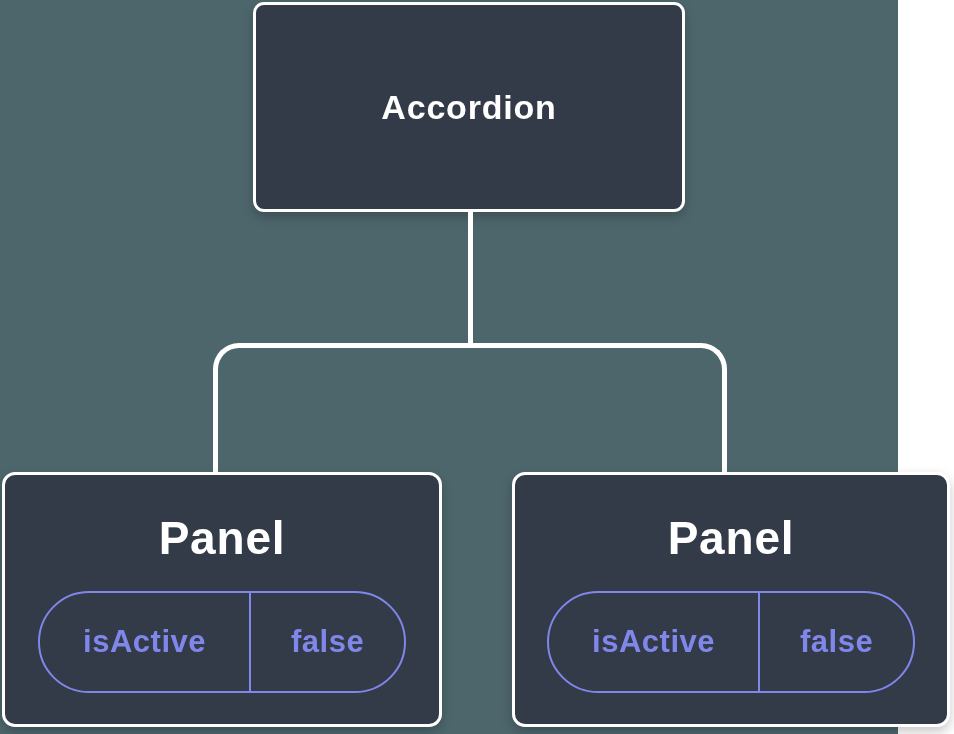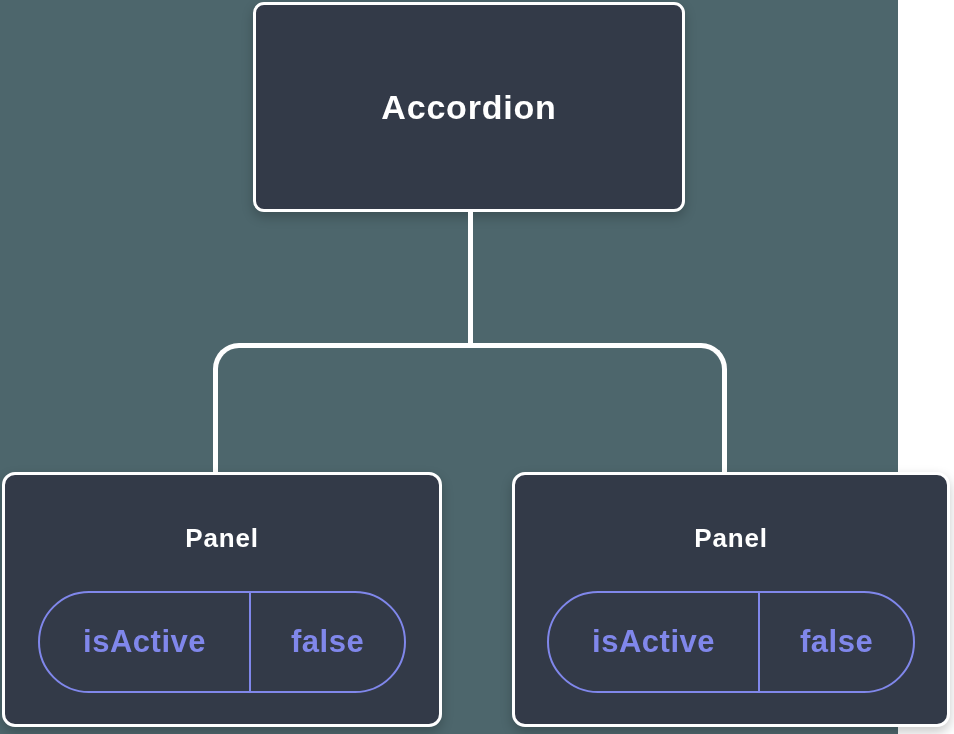--- a/index.html
+++ b/index.html
@@ -60,21 +60,21 @@
     height: 255px;
     border-radius: 13px;
     display: flex;
     flex-direction: column;
     align-items: center;
     padding-top: 44px;
   }
   .node-panel.left  { left: 2px;   width: 440px; }
   .node-panel.right { left: 512px; width: 438px; }
   .panel-title {
-    font-size: 26px;
+    font-size: 46px;
     font-weight: 600;
     letter-spacing: 0.8px;
     line-height: 38px;
     color: var(--node-text);
   }
   .prop-pill {
     margin-top: 34px;
     width: 368px; height: 102px;
     border: 2px solid var(--prop-accent);
     border-radius: 51px;

